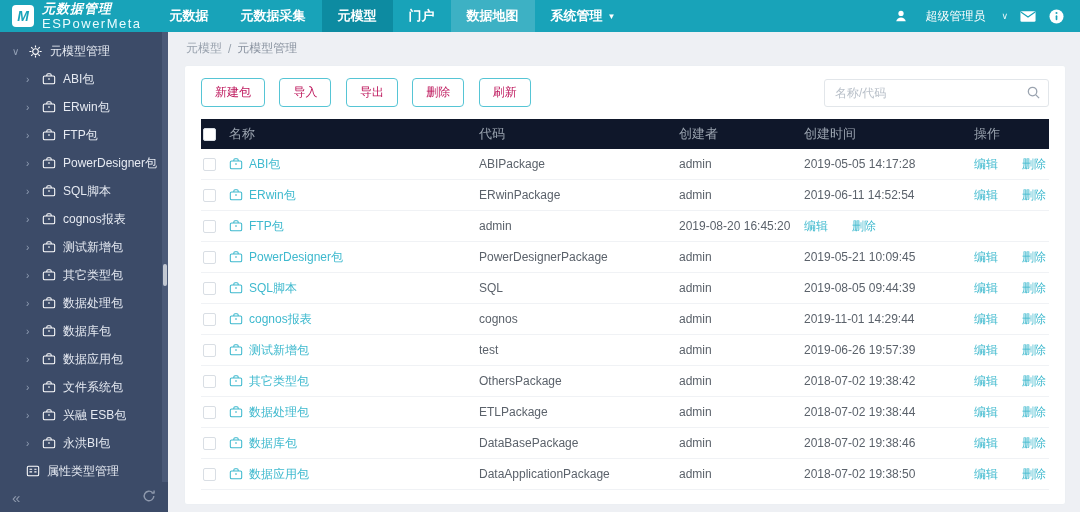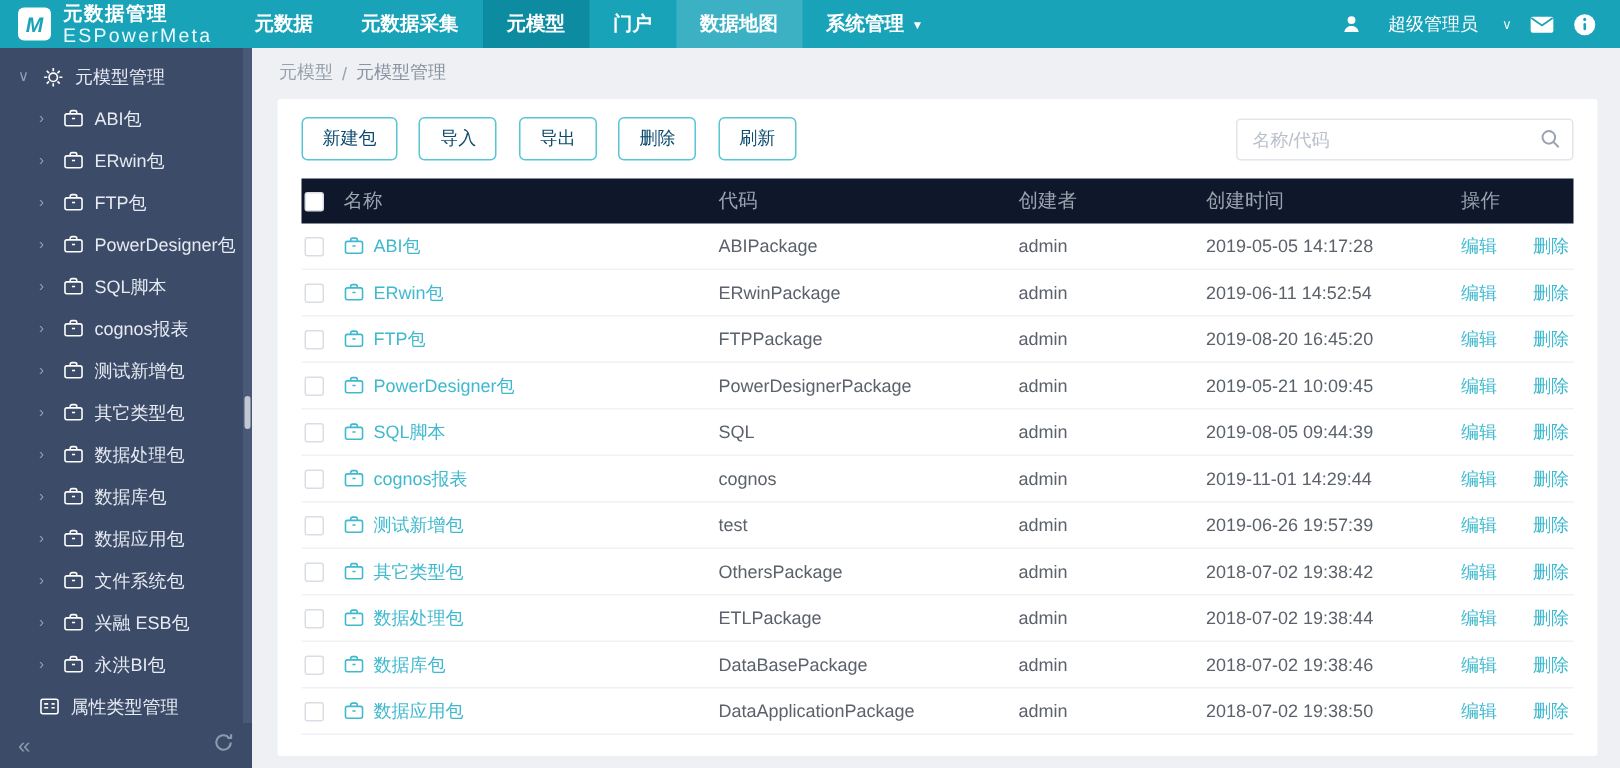--- a/index.html
+++ b/index.html
@@ -6,21 +6,21 @@
   html,body { width:1080px; height:512px; overflow:hidden; }
   body { font-family:"Liberation Sans","DejaVu Sans",sans-serif; background:#eef0f4; }
 
   
   .header { height:32px; background:#18a3b9; display:flex; align-items:stretch; color:#fff; }
   .logo { display:flex; align-items:center; gap:8px; padding:0 12px; min-width:150px; }
   .logo-mark { width:22px; height:22px; background:#fff; border-radius:4px; color:#18a3b9;
                display:flex; align-items:center; justify-content:center; font-weight:bold;
                font-style:italic; font-size:14px; flex:0 0 auto; }
   .logo-text { display:flex; flex-direction:column; line-height:1; }
-  .logo-title { font-size:13px; font-weight:bold; letter-spacing:1px; }
+  .logo-title { font-size:13px; font-weight:bold; letter-spacing:1px;font-style:italic; }
   .logo-sub { font-size:13px; letter-spacing:1.5px; margin-top:2px; color:#eafcff; }
 
   .nav { display:flex; align-items:stretch; }
   .nav-item { display:flex; align-items:center; padding:0 16px; font-size:13px; font-weight:bold;
               cursor:pointer; white-space:nowrap; }
   .nav-item.active { background:#0d8ba1; }
   .nav-item.highlight { background:rgba(255,255,255,0.16); }
   .nav-item .caret { display:none; font-size:8px; margin-left:5px; }
   .nav-item.dropdown .caret { display:inline; }
 
@@ -50,21 +50,21 @@
   
   .main { flex:1; display:flex; flex-direction:column; background:#eef0f4; min-width:0; }
   .breadcrumb { display:flex; align-items:center; gap:6px; font-size:12px; color:#98a1ad;
                 padding:8px 18px 6px; }
   .crumb-current { color:#8a93a0; }
 
   .card { background:#fff; border-radius:3px; margin:2px 14px 0 16px; padding:12px 16px 14px;
           border:1px solid #eceff3; }
 
   .toolbar { display:flex; align-items:center; margin-bottom:12px; }
-  .btn { border:1px solid #56c5d5; color:#0c4a6e; background:#fff; border-radius:4px;
+  .btn { border:1px solid #56c5d5; color:#be185d; background:#fff; border-radius:4px;
          padding:5px 13px; font-size:12px; margin-right:10px; cursor:pointer; font-family:inherit; }
   .search-wrap { margin-left:auto; position:relative; width:225px; }
   .search-wrap input { width:100%; height:28px; border:1px solid #e2e6ea; border-radius:3px;
          padding:0 30px 0 10px; font-size:12px; color:#7f1d1d; outline:none; font-family:inherit; }
   .search-wrap input::placeholder { color:#b9c0c9; }
   .search-icon { position:absolute; right:8px; top:6px; }
 
   .grid-row { display:grid; grid-template-columns:28px 250px 200px 125px 170px 1fr; align-items:center; }
   .thead { background:#0f172a; height:30px; color:#9aa3af; font-size:13px; }
   .trow { height:31px; border-bottom:1px solid #f0f2f5; font-size:12px; color:#5b626b; }
@@ -412,21 +412,20 @@
           <div class="grid-row trow">
             <span class="checkbox"></span>
             <span class="name-cell">
               <svg width="14" height="14" viewBox="0 0 16 16" fill="none" stroke="#3eb9ce" stroke-width="1.2">
                 <rect x="1.5" y="4.5" width="13" height="9" rx="1.5"></rect>
                 <path d="M5.5 4.5V3.4A1.4 1.4 0 016.9 2h2.2a1.4 1.4 0 011.4 1.4v1.1"></path>
                 <path d="M6.8 8h2.4"></path>
               </svg>
               <span>FTP包</span>
             </span>
-            <span>FTPPackage</span>
             <span>admin</span>
             <span>2019-08-20 16:45:20</span>
             <span class="ops-cell">
               <span>编辑</span>
               <span>删除</span>
             </span>
           </div>
 
           <div class="grid-row trow">
             <span class="checkbox"></span>

